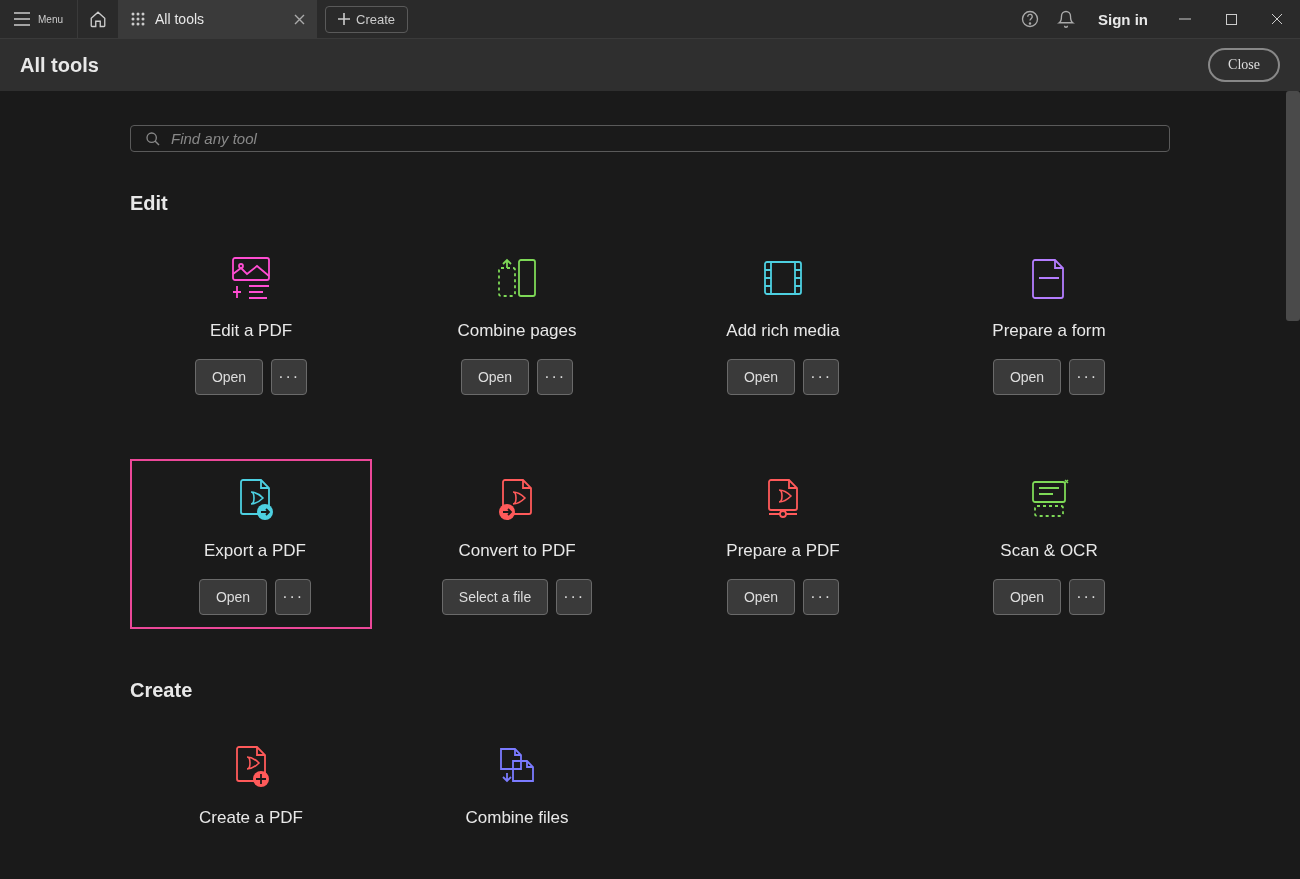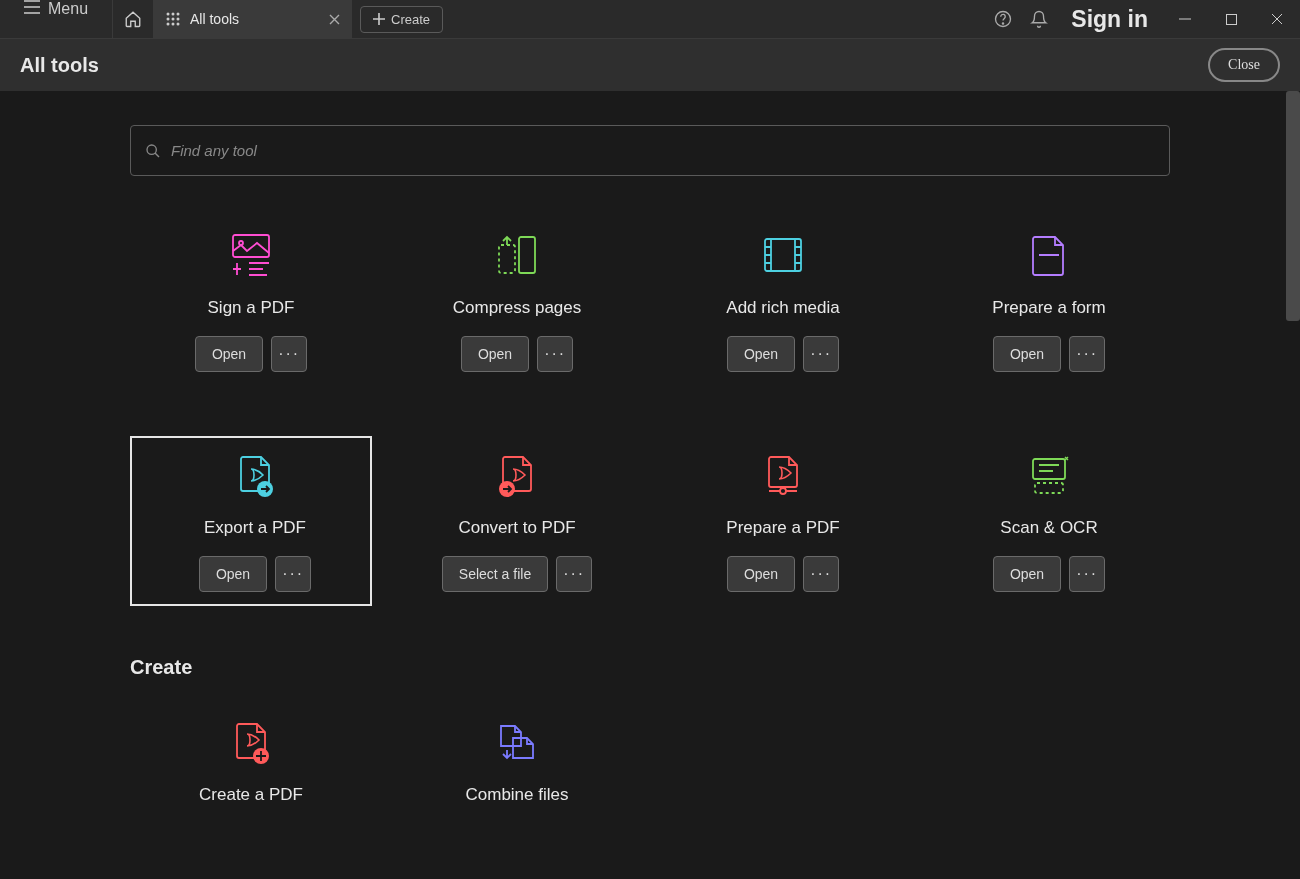--- a/index.html
+++ b/index.html
@@ -13,25 +13,26 @@
 }
 .titlebar {
   height: 39px;
   background: #2a2a2a;
   display: flex;
   align-items: center;
   border-bottom: 1px solid #3a3a3a;
 }
 .menu-btn {
   display: flex;
+  align-items: center;
   gap: 8px;
-  padding: 0 24px;
+  padding: 0 14px;
   height: 100%;
   color: #ccc;
-  font-size: 16px;
+  font-size: 10px;
   cursor: pointer;
 }
 .home-btn {
   display: flex;
   align-items: center;
   justify-content: center;
   width: 42px;
   height: 100%;
   cursor: pointer;
   border-left: 1px solid #3a3a3a;
@@ -69,21 +70,21 @@
 .tb-icon {
   display: flex;
   align-items: center;
   justify-content: center;
   width: 36px;
   height: 100%;
   cursor: pointer;
   color: #aaa;
 }
 .signin {
-  font-size: 23px;
+  font-size: 15px;
   font-weight: 600;
   padding: 0 14px;
   cursor: pointer;
 }
 .win-controls { display: flex; }
 .win-btn {
   width: 46px;
   height: 39px;
   display: flex;
   align-items: center;
@@ -123,21 +124,21 @@
   width: 14px;
   height: 230px;
   background: #4a4a4a;
   border-radius: 3px;
 }
 .search-wrap {
   display: flex;
   align-items: center;
   border: 1px solid #5a5a5a;
   border-radius: 4px;
-  padding: 16px 14px;
+  padding: 4px 14px;
   margin-bottom: 40px;
 }
 .search-input {
   flex: 1;
   background: transparent;
   border: none;
   outline: none;
   color: #e8e8e8;
   font-size: 15px;
   font-style: italic;
@@ -151,21 +152,21 @@
   gap: 24px;
   margin-bottom: 50px;
 }
 .tool-card {
   display: flex;
   flex-direction: column;
   align-items: center;
   padding: 12px;
   border: 2px solid transparent;
 }
-.tool-card.highlighted { border: 2px solid #e5e5e5; padding-left: 20px; }
+.tool-card.highlighted { border: 2px solid #ec4899; padding-left: 20px; }
 .tool-icon {
   width: 50px;
   height: 50px;
   display: flex;
   align-items: center;
   justify-content: center;
   margin-bottom: 18px;
 }
 .tool-name { font-size: 17px; margin-bottom: 18px; }
 .tool-actions { display: flex; gap: 8px; }
@@ -273,47 +274,48 @@
 
 <div class="content">
   <div class="search-wrap">
     <svg width="16" height="16" viewBox="0 0 24 24" fill="none" stroke="#888" stroke-width="2">
         <circle cx="10" cy="10" r="7"></circle>
         <path d="M21 21l-6-6"></path>
       </svg>
     <input class="search-input" placeholder="Find any tool" style="">
   </div>
 
+  <div class="section-title">Edit</div>
   <div class="tool-grid">
     <div class="tool-card">
       <div class="tool-icon">
         <svg width="48" height="48" viewBox="0 0 48 48" fill="none" stroke="#ff4dd2" stroke-width="1.8">
             <rect x="6" y="4" width="36" height="22" rx="2"></rect>
             <circle cx="14" cy="12" r="2"></circle>
             <path d="M6 20l8-6 6 6 10-8 12 10"></path>
             <path d="M10 32v12M6 38h8M22 32h20M22 38h14M22 44h18"></path>
           </svg>
       </div>
-      <div class="tool-name">Sign a PDF</div>
+      <div class="tool-name">Edit a PDF</div>
       <div class="tool-actions">
         <button class="open-btn">Open</button>
         <div class="more-btn">
             <span>···</span>
           </div>
       </div>
     </div>
     <div class="tool-card">
       <div class="tool-icon">
         <svg width="48" height="48" viewBox="0 0 48 48" fill="none" stroke="#7ed957" stroke-width="1.8">
             <rect x="26" y="6" width="16" height="36" rx="2"></rect>
             <rect x="6" y="14" width="16" height="28" rx="2" stroke-dasharray="3 3"></rect>
             <path d="M14 14V6M10 10l4-4 4 4"></path>
           </svg>
       </div>
-      <div class="tool-name">Compress pages</div>
+      <div class="tool-name">Combine pages</div>
       <div class="tool-actions">
         <button class="open-btn">Open</button>
         <div class="more-btn">
             <span>···</span>
           </div>
       </div>
     </div>
     <div class="tool-card">
       <div class="tool-icon">
         <svg width="48" height="48" viewBox="0 0 48 48" fill="none" stroke="#4dd0e1" stroke-width="1.8">

